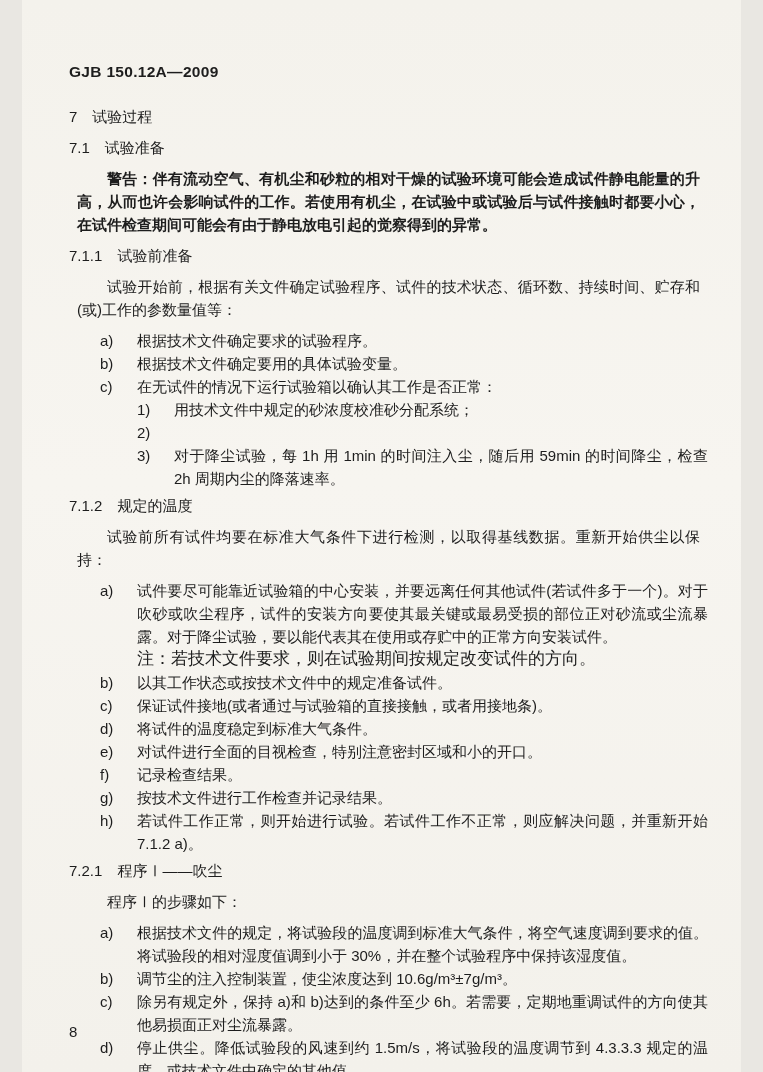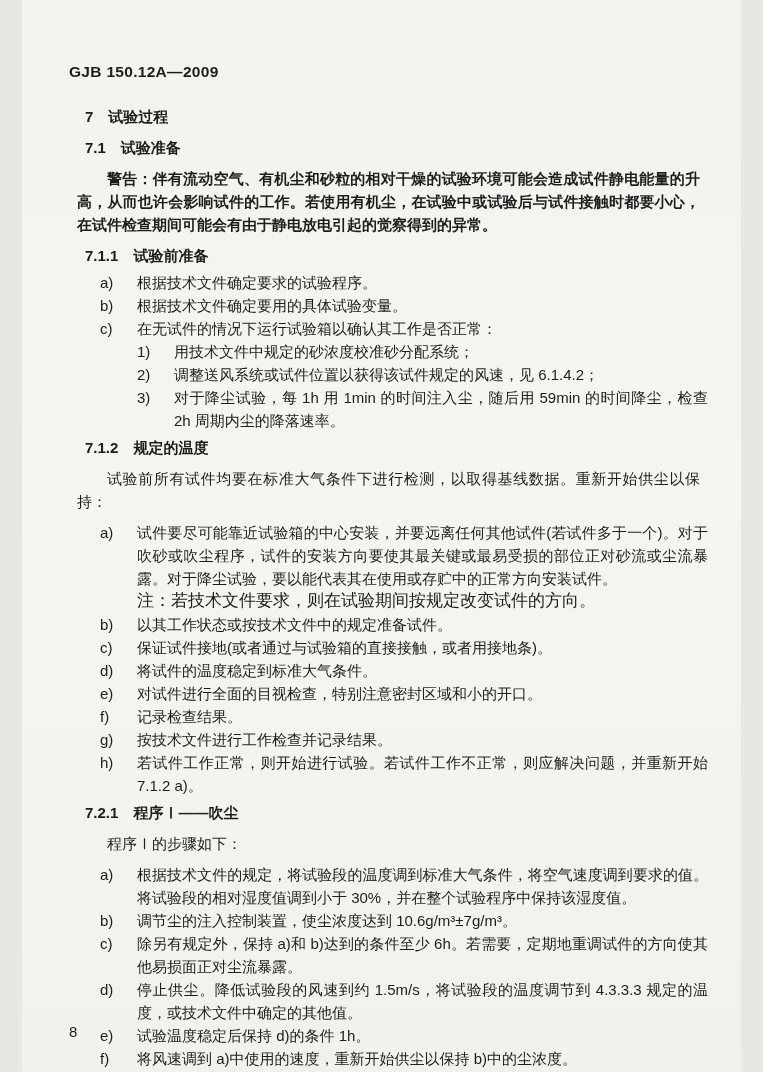--- a/index.html
+++ b/index.html
@@ -18,21 +18,21 @@
     text-align: justify;
     overflow: hidden;
   }
   .doc-header {
     font-weight: bold;
     font-size: 15.5px;
     letter-spacing: 0.3px;
     margin-bottom: 22px;
     text-align: left;
   }
-  .h { font-weight: bold; text-align: left; margin: 4px 16px; }
+  .h { font-weight: normal; text-align: left; margin: 4px 0; }
   .h .hnum { display: inline-block; margin-right: 15px; }
   .h.lvl1 { margin-top: 8px; margin-bottom: 8px; }
   .para { text-indent: 2em; margin: 8px; }
   .warning { font-weight: bold; }
   .li { display: flex; padding-left: 31px; margin: 0; }
   .li .marker { flex: 0 0 37px; }
   .li .li-text { flex: 1 1 auto; }
   .li.sub { padding-left: 68px; }
   .li.sub .marker { flex: 0 0 37px; }
   .note {
@@ -63,41 +63,41 @@
   <div class="h">
     <span class="hnum">7.1</span><span class="htitle">试验准备</span>
   </div>
 
   <p class="para warning">警告：伴有流动空气、有机尘和砂粒的相对干燥的试验环境可能会造成试件静电能量的升高，从而也许会影响试件的工作。若使用有机尘，在试验中或试验后与试件接触时都要小心，在试件检查期间可能会有由于静电放电引起的觉察得到的异常。</p>
 
   <div class="h">
     <span class="hnum">7.1.1</span><span class="htitle">试验前准备</span>
   </div>
 
+  <p class="para">试验开始前，根据有关文件确定试验程序、试件的技术状态、循环数、持续时间、贮存和(或)工作的参数量值等：</p>
 
   <div class="li">
     <span class="marker">a)</span>
     <span class="li-text">根据技术文件确定要求的试验程序。</span>
   </div>
   <div class="li">
     <span class="marker">b)</span>
     <span class="li-text">根据技术文件确定要用的具体试验变量。</span>
   </div>
   <div class="li">
     <span class="marker">c)</span>
     <span class="li-text">在无试件的情况下运行试验箱以确认其工作是否正常：</span>
   </div>
 
   <div class="li sub">
     <span class="marker">1)</span>
     <span class="li-text">用技术文件中规定的砂浓度校准砂分配系统；</span>
   </div>
   <div class="li sub">
     <span class="marker">2)</span>
-    <span class="li-text">调整送风系统或试件位置以获得该试件规定的风速，见 6.1.4.2；</span>
   </div>
   <div class="li sub">
     <span class="marker">3)</span>
     <span class="li-text">对于降尘试验，每 1h 用 1min 的时间注入尘，随后用 59min 的时间降尘，检查 2h 周期内尘的降落速率。</span>
   </div>
 
   <div class="h">
     <span class="hnum">7.1.2</span><span class="htitle">规定的温度</span>
   </div>
 

